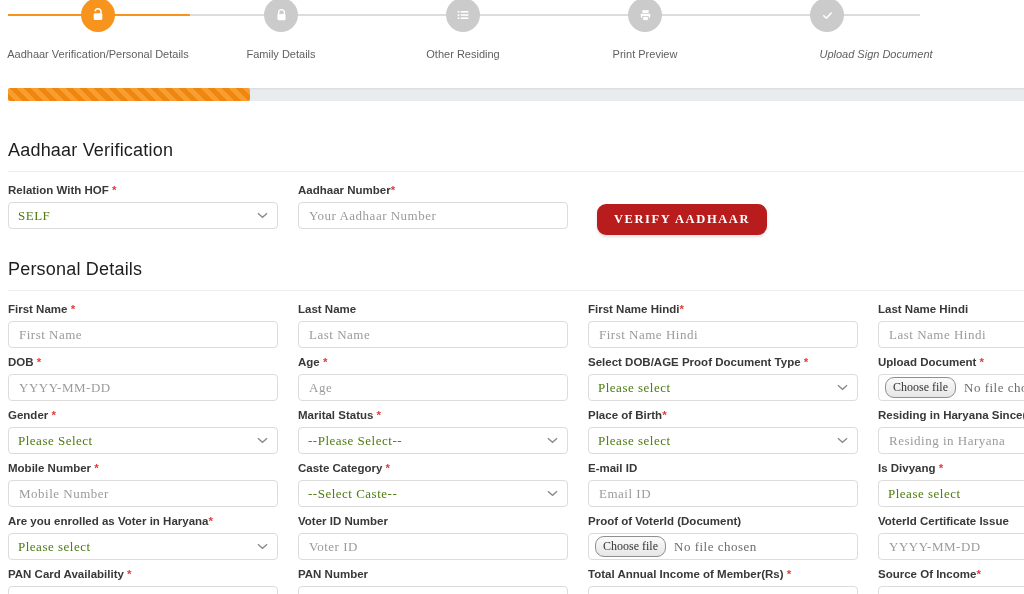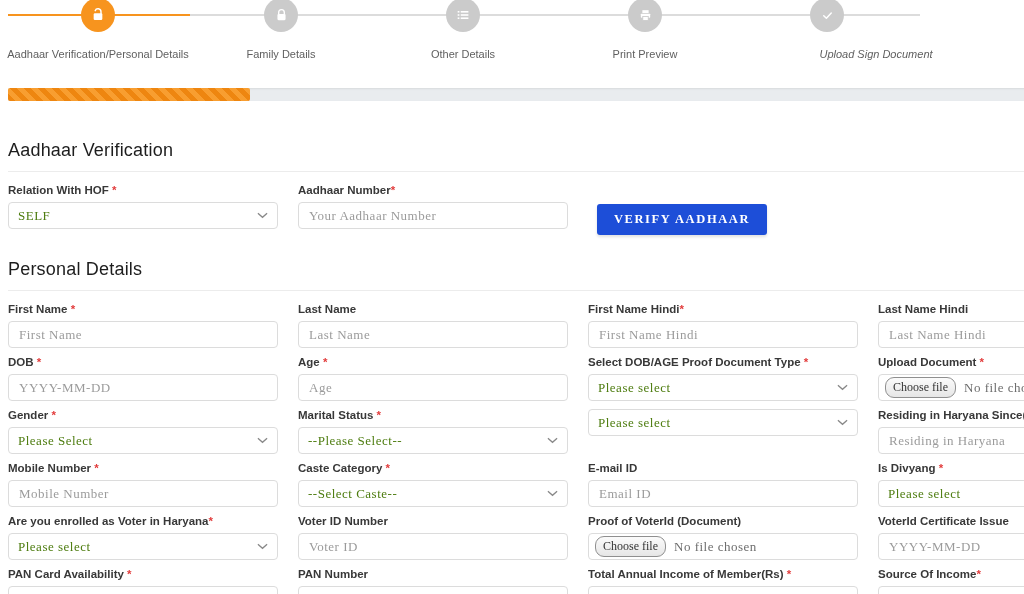--- a/index.html
+++ b/index.html
@@ -87,21 +87,21 @@
             <svg viewBox="0 0 24 24" width="16" height="16">
               <rect x="4" y="6" width="2.6" height="2.4" fill="#fff"></rect>
               <rect x="8.6" y="6" width="11.5" height="2.4" fill="#fff"></rect>
               <rect x="4" y="10.8" width="2.6" height="2.4" fill="#fff"></rect>
               <rect x="8.6" y="10.8" width="11.5" height="2.4" fill="#fff"></rect>
               <rect x="4" y="15.6" width="2.6" height="2.4" fill="#fff"></rect>
               <rect x="8.6" y="15.6" width="11.5" height="2.4" fill="#fff"></rect>
             </svg>
           </span>
         </div>
-        <div class="step-label" style="left: 463px;">Other Details</div>
+        <div class="step-label" style="left: 463px;">Other Residing</div>
         <div class="step-circle inactive" style="left: 628px;">
           <span style="display: flex;">
             <svg viewBox="0 0 24 24" width="15" height="15">
               <rect x="7" y="3.5" width="10" height="4.5" fill="#fff"></rect>
               <rect x="4.5" y="9" width="15" height="6.5" rx="1" fill="#fff"></rect>
               <rect x="7.6" y="13.5" width="8.8" height="6.5" fill="#fff" stroke="#cbcbcb" stroke-width="1.4"></rect>
             </svg>
           </span>
         </div>
         <div class="step-label" style="left: 645px;">Print Preview</div>
@@ -129,21 +129,21 @@
             <span class="sel-value">SELF</span>
             <span class="chev">
               <svg viewBox="0 0 12 7" width="11" height="7">
                 <path d="M1 1l5 4.5L11 1" fill="none" stroke="#888" stroke-width="1.4"></path>
               </svg>
             </span>
           </div>
         </div>
         <div class="field"><label class="flabel"><span>Aadhaar Number</span><span class="req" style="white-space: pre;">*</span></label><input class="tinput" placeholder="Your Aadhaar Number" style=""></div>
         <div class="field btn-cell" id="verify-btn-cell">
-        <button class="verify-btn" id="verify-btn" style="background: #1d4ed8;">VERIFY AADHAAR</button>
+        <button class="verify-btn" id="verify-btn" style="background: #b91c1c; border-radius: 9px;">VERIFY AADHAAR</button>
       </div>
     </div>
   </div>
 
   <div>
     <h2 class="section-title personal">Personal Details</h2>
     <div class="grid" id="personal-grid">
         <div class="field"><label class="flabel"><span>First Name</span><span class="req" style="white-space: pre;"> *</span></label><input class="tinput" placeholder="First Name" style=""></div>
         <div class="field"><label class="flabel"><span>Last Name</span></label><input class="tinput" placeholder="Last Name" style=""></div>
         <div class="field"><label class="flabel"><span>First Name Hindi</span><span class="req" style="white-space: pre;">*</span></label><input class="tinput" placeholder="First Name Hindi" style=""></div>
@@ -184,20 +184,21 @@
           <div class="select">
             <span class="sel-value">--Please Select--</span>
             <span class="chev">
               <svg viewBox="0 0 12 7" width="11" height="7">
                 <path d="M1 1l5 4.5L11 1" fill="none" stroke="#888" stroke-width="1.4"></path>
               </svg>
             </span>
           </div>
         </div>
         <div class="field">
+          <label class="flabel"><span>Place of Birth</span><span class="req" style="white-space: pre;">*</span></label>
           <div class="select">
             <span class="sel-value">Please select</span>
             <span class="chev">
               <svg viewBox="0 0 12 7" width="11" height="7">
                 <path d="M1 1l5 4.5L11 1" fill="none" stroke="#888" stroke-width="1.4"></path>
               </svg>
             </span>
           </div>
         </div>
         <div class="field"><label class="flabel"><span>Residing in Haryana Since(By D</span></label><input class="tinput" placeholder="Residing in Haryana" style=""></div>

